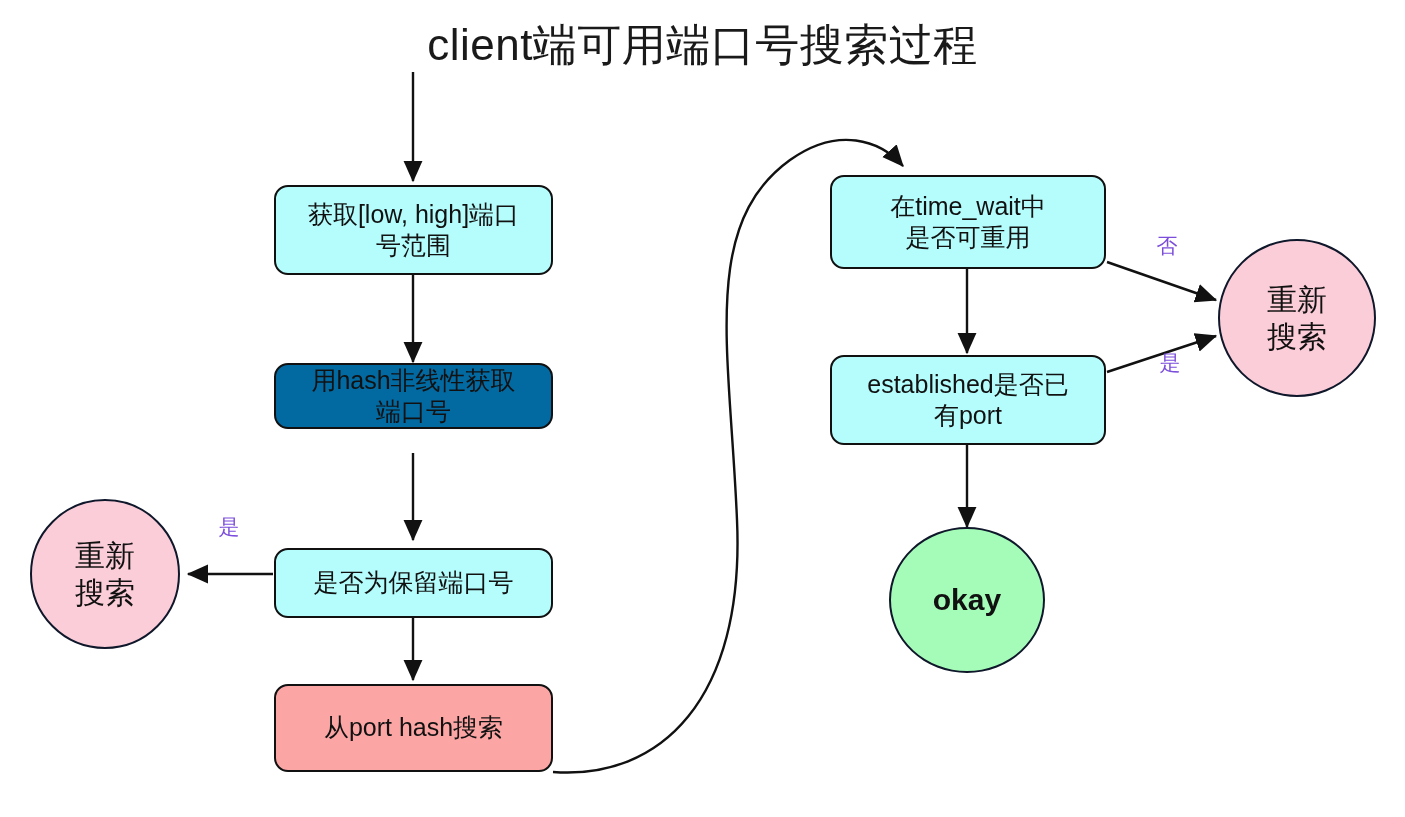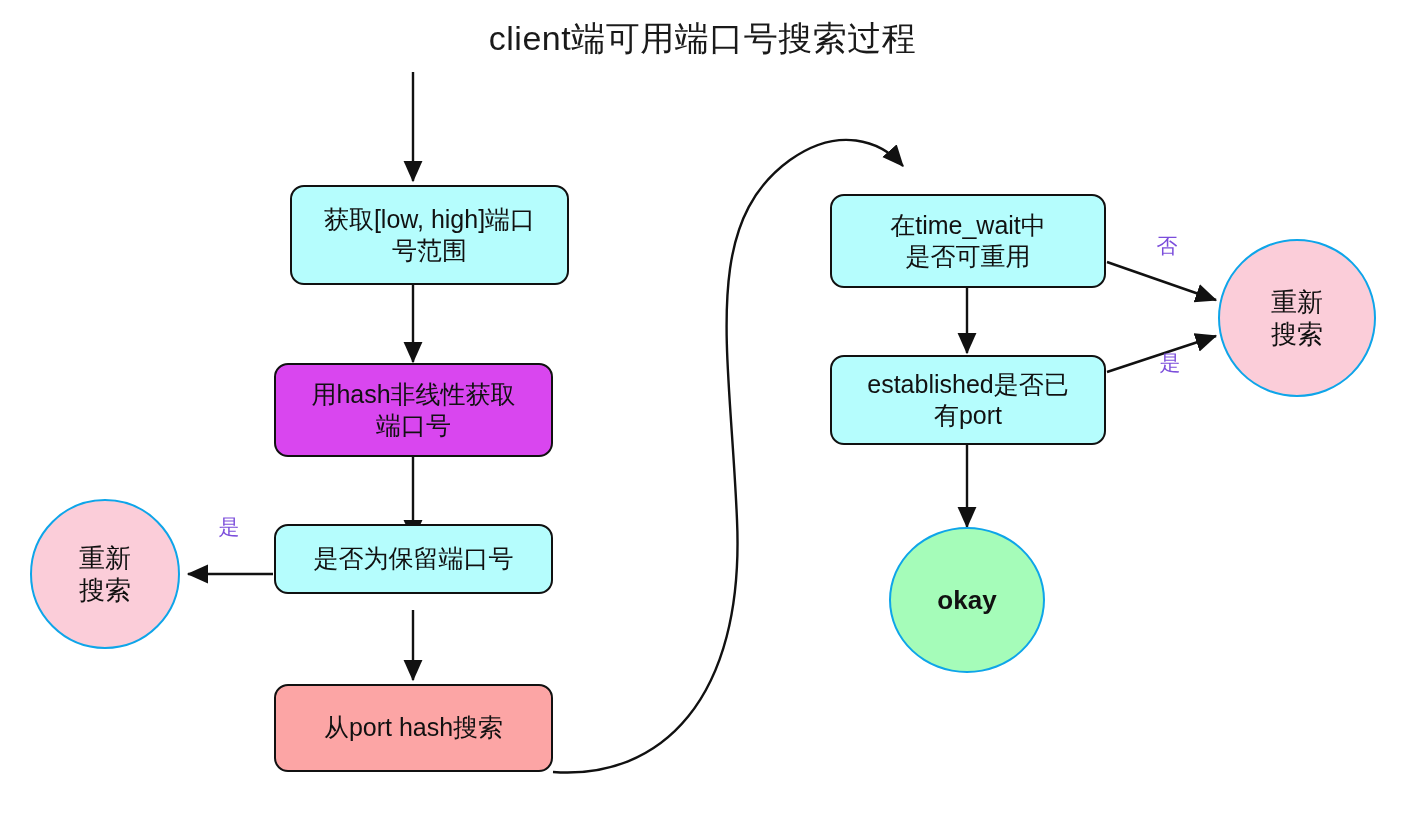--- a/index.html
+++ b/index.html
@@ -23,21 +23,21 @@
     top: 0;
     width: 1405px;
     height: 817px;
   }
   .diagram-title {
     position: absolute;
     left: 0;
     top: 16px;
     width: 1405px;
     text-align: center;
-    font-size: 34px;
+    font-size: 44px;
     color: #1a1a1a;
     letter-spacing: 0.5px;
     white-space: nowrap;
   }
   .node {
     position: absolute;
     box-sizing: border-box;
     display: flex;
     align-items: center;
     justify-content: center;
@@ -46,23 +46,23 @@
     line-height: 1.25;
     white-space: pre-line;
   }
   .node.process {
     border: 2px solid #111111;
     border-radius: 14px;
     font-size: 25px;
     padding: 2px 8px;
   }
   .node.terminator {
-    border: 2px solid #0ea5e9;
+    border: 2px solid #0f172a;
     border-radius: 50%;
-    font-size: 26px;
+    font-size: 30px;
   }
   .edge-label {
     position: absolute;
     color: #7b4ddb;
     font-size: 21px;
     white-space: nowrap;
     text-align: center;
   }
 </style>
 </head>
@@ -93,31 +93,31 @@
 
     <path d="M1107,262 L1216,300" stroke="#111111" stroke-width="2.4" fill="none" marker-end="url(#arrow)"></path>
 
     <path d="M967,269 L967,353" stroke="#111111" stroke-width="2.4" fill="none" marker-end="url(#arrow)"></path>
 
     <path d="M1107,372 L1216,336" stroke="#111111" stroke-width="2.4" fill="none" marker-end="url(#arrow)"></path>
 
     <path d="M967,444 L967,527" stroke="#111111" stroke-width="2.4" fill="none" marker-end="url(#arrow)"></path>
   </svg>
 
-  <div class="node process" style="left:274px; top:185px; width:279px; height:100px; background:#b5fdfd;margin-left:16px;">获取[low, high]端口
+  <div class="node process" style="left:274px; top:185px; width:279px; height:90px; background:#b5fdfd;">获取[low, high]端口
 号范围</div>
 
-  <div class="node process" style="left:274px; top:363px; width:279px; height:94px; background:#d946ef;">用hash非线性获取
+  <div class="node process" style="left:274px; top:363px; width:279px; height:66px; background:#0369a1;">用hash非线性获取
 端口号</div>
 
-  <div class="node process" style="left:274px; top:524px; width:279px; height:70px; background:#b5fdfd;">是否为保留端口号</div>
+  <div class="node process" style="left:274px; top:548px; width:279px; height:70px; background:#b5fdfd;">是否为保留端口号</div>
 
   <div class="node process" style="left:274px; top:684px; width:279px; height:88px; background:#fca5a5;">从port hash搜索</div>
 
-  <div class="node process" style="left:830px; top:175px; width:276px; height:94px; background:#b5fdfd;margin-top:19px;">在time_wait中
+  <div class="node process" style="left:830px; top:175px; width:276px; height:94px; background:#b5fdfd;">在time_wait中
 是否可重用</div>
 
   <div class="node process" style="left:830px; top:355px; width:276px; height:90px; background:#b5fdfd;padding-left:8px;">established是否已
 有port</div>
 
   <div class="node terminator" style="left:30px; top:499px; width:150px; height:150px; background:#fbcdd9;">重新
 搜索</div>
 
   <div class="node terminator" style="left:1218px; top:239px; width:158px; height:158px; background:#fbcdd9;">重新
 搜索</div>

